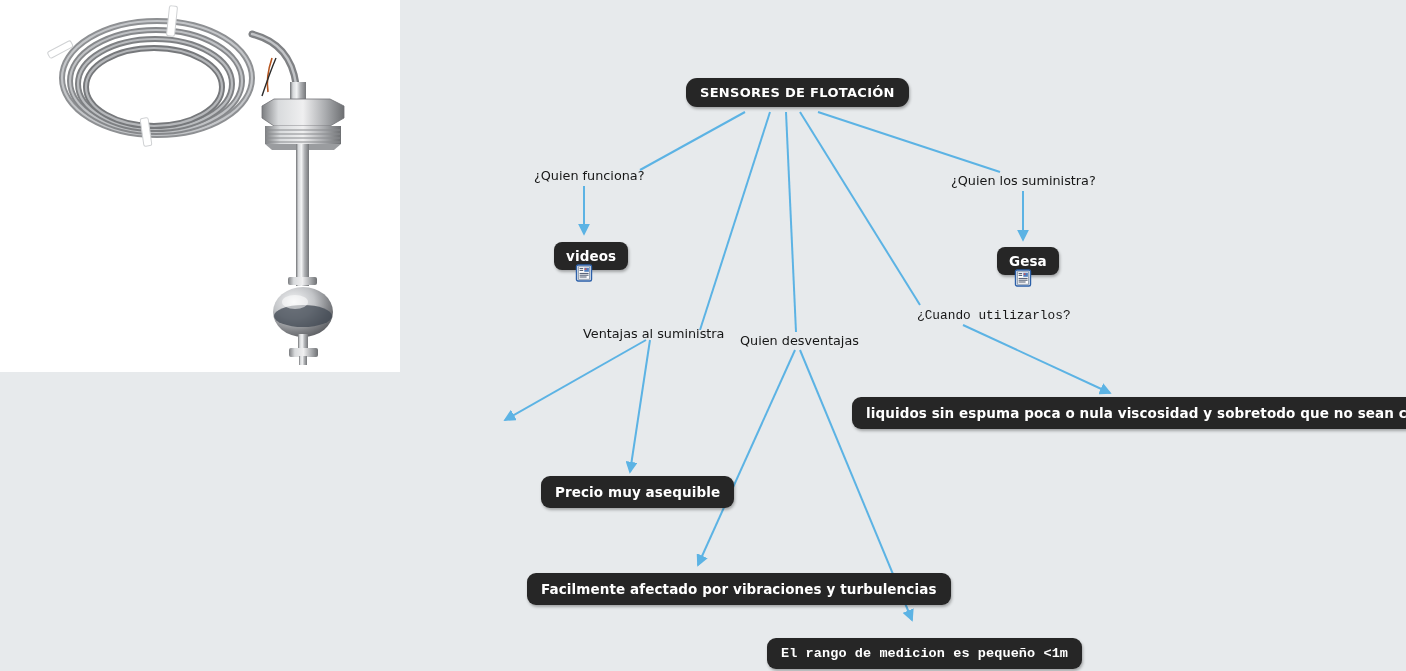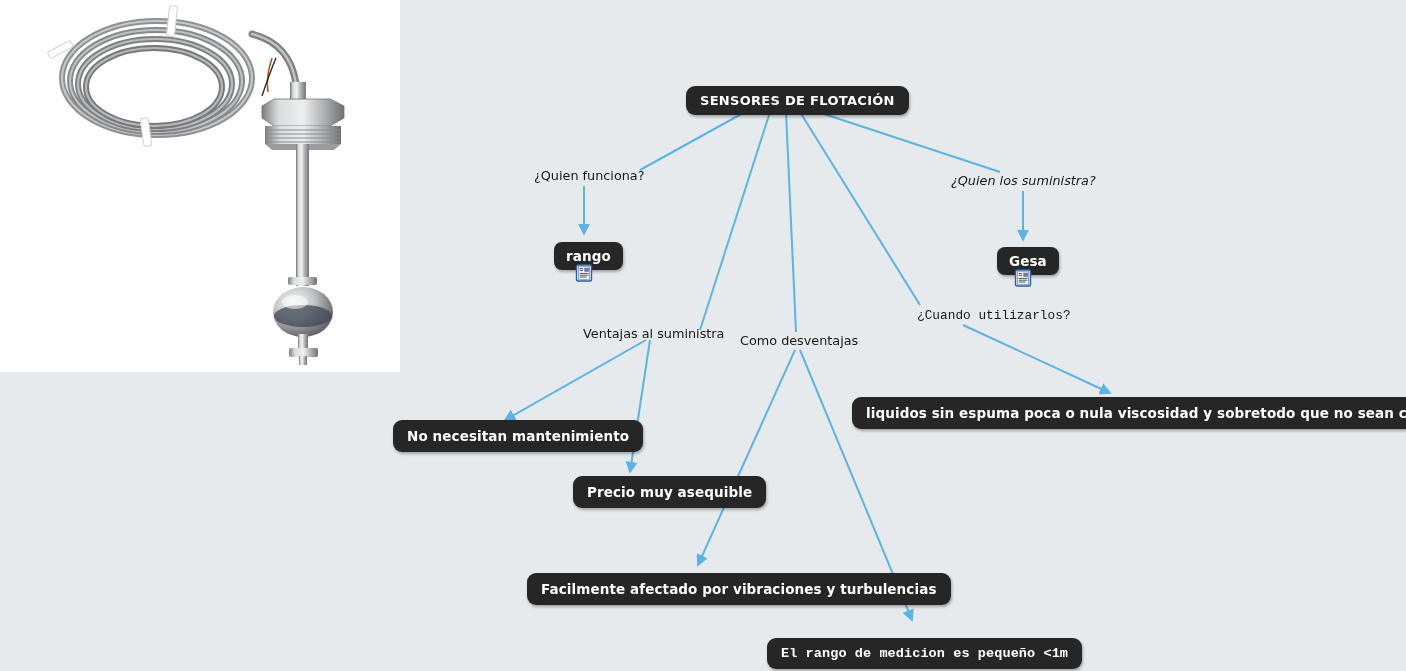--- a/index.html
+++ b/index.html
@@ -193,34 +193,34 @@
       <path d="M646 340 L 505 420" marker-end="url(#ah)"></path>
       <path d="M650 340 L 630 472" marker-end="url(#ah)"></path>
       <path d="M795 350 L 698 565" marker-end="url(#ah)"></path>
       <path d="M800 350 L 912 620" marker-end="url(#ah)"></path>
       <path d="M963 325 L 1110 393" marker-end="url(#ah)"></path>
     </g>
   </svg>
 
   <div class="edge-label" style="left:534px; top:168px;">¿Quien funciona?</div>
 
-  <div class="edge-label" style="left:951px; top:173px;font-style:italic;">¿Quien los suministra?</div>
+  <div class="edge-label" style="left:951px; top:173px;">¿Quien los suministra?</div>
 
   <div class="edge-label" style="left:583px; top:326px;">Ventajas al suministra</div>
 
-  <div class="edge-label" style="left:740px; top:333px;">Como desventajas</div>
+  <div class="edge-label" style="left:740px; top:333px;">Quien desventajas</div>
 
   <div class="edge-label" style="left:917px; top:308px;font-family:Liberation Mono, monospace;">¿Cuando utilizarlos?</div>
 
-  <div class="node root" style="left:686px; top:86px;">
+  <div class="node root" style="left:686px; top:78px;border-radius:11px;">
     <span>SENSORES DE FLOTACIÓN</span>
   </div>
 
   <div class="node small" style="left:554px; top:242px;">
-    <span>rango</span>
+    <span>videos</span>
     <svg class="note-icon" style="left:21px; top:22px;" viewBox="0 0 18 18">
       <rect x="1.5" y="1" width="15" height="16" rx="1.5" fill="#eef2f7" stroke="#2b5fa8" stroke-width="1.4"></rect>
       <rect x="3.3" y="2.8" width="11.4" height="12.4" fill="#ffffff" stroke="#6b7c93" stroke-width="0.7"></rect>
       <rect x="9.3" y="3.8" width="4.6" height="4" fill="#4f7fbf"></rect>
       <rect x="9.8" y="4.3" width="1.6" height="1.6" fill="#d9534f"></rect>
       <g stroke="#33415a" stroke-width="0.9">
         <line x1="4.6" y1="4.6" x2="8.2" y2="4.6"></line>
         <line x1="4.6" y1="6.4" x2="8.2" y2="6.4"></line>
         <line x1="4.6" y1="9.4" x2="13.6" y2="9.4"></line>
         <line x1="4.6" y1="11.2" x2="13.6" y2="11.2"></line>
@@ -239,25 +239,22 @@
       <g stroke="#33415a" stroke-width="0.9">
         <line x1="4.6" y1="4.6" x2="8.2" y2="4.6"></line>
         <line x1="4.6" y1="6.4" x2="8.2" y2="6.4"></line>
         <line x1="4.6" y1="9.4" x2="13.6" y2="9.4"></line>
         <line x1="4.6" y1="11.2" x2="13.6" y2="11.2"></line>
         <line x1="4.6" y1="13" x2="11.6" y2="13"></line>
       </g>
     </svg>
   </div>
 
-  <div class="node leaf" style="left:393px; top:420px;">
-    <span>No necesitan mantenimiento</span>
-  </div>
-
-  <div class="node leaf" style="left:541px; top:476px;margin-left:32px;">
+
+  <div class="node leaf" style="left:541px; top:476px;">
     <span>Precio muy asequible</span>
   </div>
 
   <div class="node leaf" style="left:511px; top:573px;margin-left:16px;">
     <span>Facilmente afectado por vibraciones y turbulencias</span>
   </div>
 
   <div class="node leaf" style="left:767px; top:638px;font-family:Liberation Mono, monospace;">
     <span>El rango de medicion es pequeño &lt;1m</span>
   </div>

